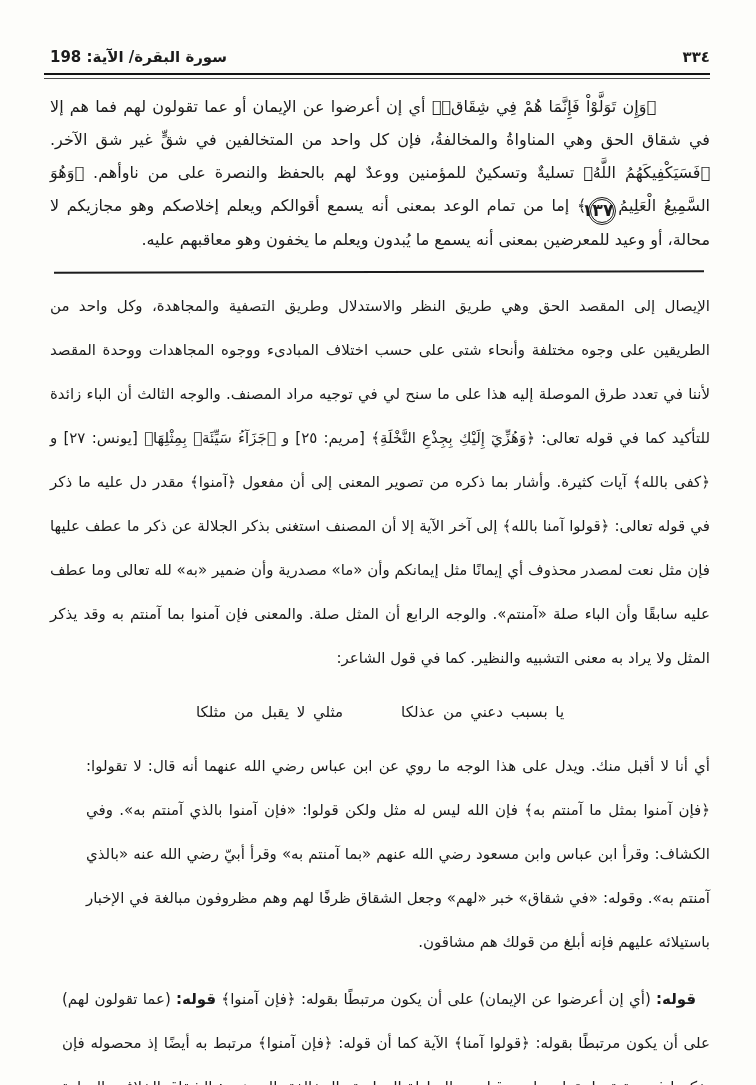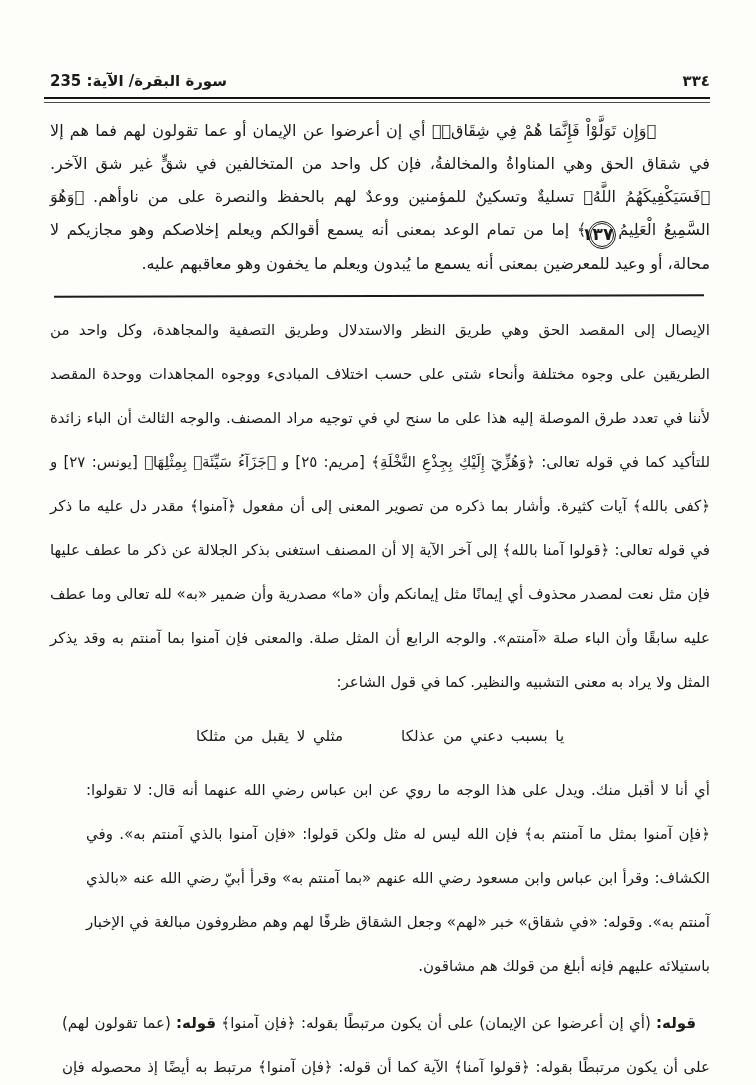--- a/index.html
+++ b/index.html
@@ -18,21 +18,21 @@
     color: #1b1b1b;
   }
   .header {
     display: flex;
     justify-content: space-between;
     align-items: baseline;
     padding: 48px 46px 0 50px;
     font-size: 15px;
     font-weight: bold;
   }
-  .header .page-number { letter-spacing: 1px; margin-top: 24px; }
+  .header .page-number { letter-spacing: 1px; }
   .header-rule {
     margin: 7px 46px 0 44px;
     height: 3px;
     border-top: 2px solid #141414;
     border-bottom: 1px solid #4a4a4a;
   }
   .tafsir-paragraph {
     margin: 11px 46px 0 50px;
     font-size: 16px;
     line-height: 33px;
@@ -83,21 +83,21 @@
     white-space: nowrap;
   }
 </style>
 </head>
 <body>
 
 <div class="page">
 
   <div class="header">
     <span class="page-number">٣٣٤</span>
-    <span class="header-title">سورة البقرة/ الآية: 235</span>
+    <span class="header-title">سورة البقرة/ الآية: 198</span>
   </div>
 
   <div class="header-rule"></div>
 
   <p class="tafsir-paragraph"><span class="seg seg-q">﴿وَإِن تَوَلَّوْاْ فَإِنَّمَا هُمْ فِي شِقَاقٖ﴾</span><span class="seg seg-n"> أي إن أعرضوا عن الإيمان أو عما تقولون لهم فما هم إلا في شقاق الحق وهي المناواةُ والمخالفةُ، فإن كل واحد من المتخالفين في شقٍّ غير شق الآخر. </span><span class="seg seg-q">﴿فَسَيَكْفِيكَهُمُ اللَّهُ﴾</span><span class="seg seg-n"> تسليةٌ وتسكينٌ للمؤمنين ووعدٌ لهم بالحفظ والنصرة على من ناوأهم. </span><span class="seg seg-q">﴿وَهُوَ السَّمِيعُ الْعَلِيمُ</span><span class="seg seg-a">١٣٧</span><span class="seg seg-q">﴾</span><span class="seg seg-n"> إما من تمام الوعد بمعنى أنه يسمع أقوالكم ويعلم إخلاصكم وهو مجازيكم لا محالة، أو وعيد للمعرضين بمعنى أنه يسمع ما يُبدون ويعلم ما يخفون وهو معاقبهم عليه.</span></p>
 
   <hr class="section-separator">
 
   <div class="commentary">
 

